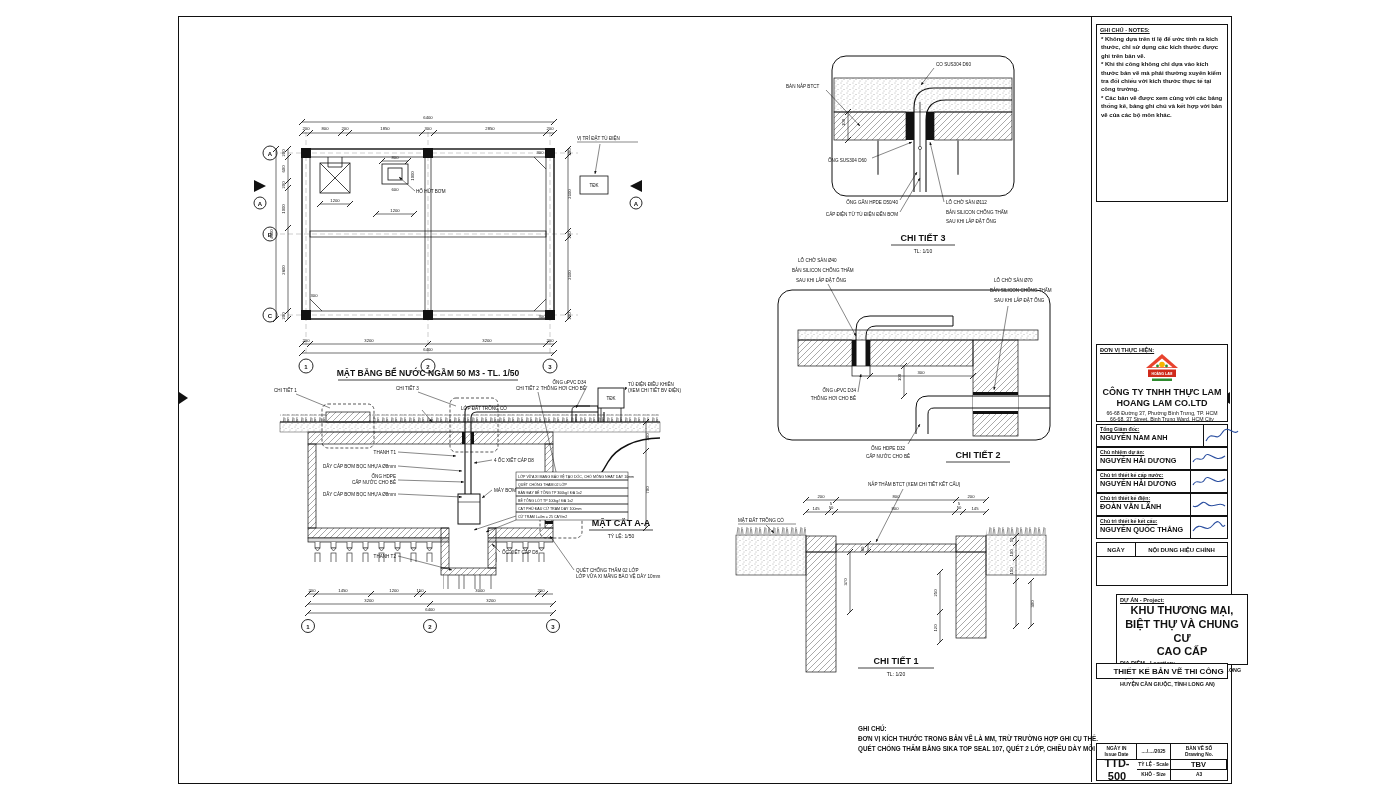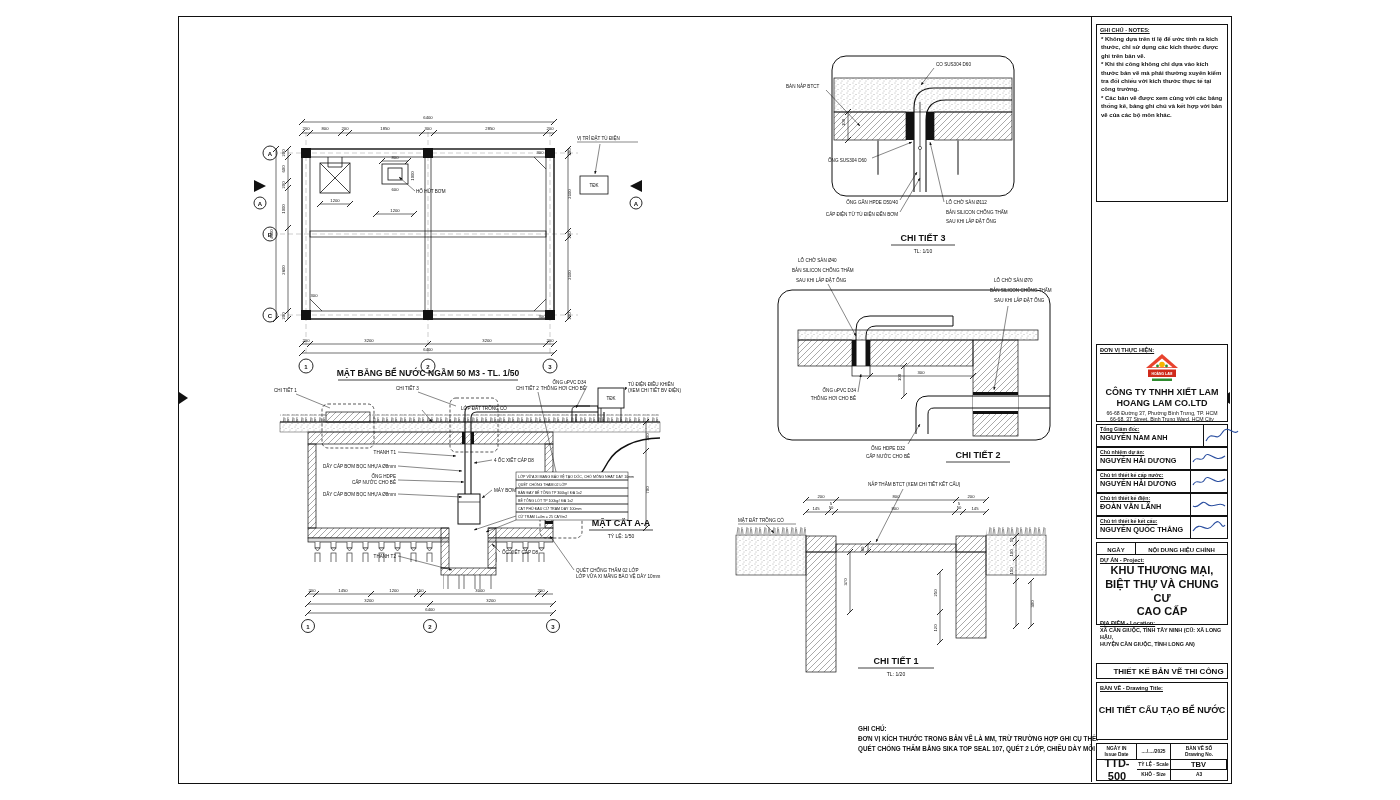--- a/index.html
+++ b/index.html
@@ -543,21 +543,21 @@
         <path d="M18,5.5 L28.5,14.2 L7.5,14.2 Z" fill="#fff"></path>
         <circle cx="18" cy="11.5" r="2.8" fill="#f7b500"></circle>
         <circle cx="13.5" cy="13" r="1.4" fill="#2e8b2e"></circle>
         <circle cx="22.5" cy="13" r="1.4" fill="#2e8b2e"></circle>
         <rect x="4" y="16.5" width="28" height="7.5" fill="#cf2a1b"></rect>
         <text x="18" y="22" text-anchor="middle" style="font-size:3.4px;font-weight:bold" fill="#fff">HOÀNG LAM</text>
         <rect x="8" y="25.5" width="20" height="2.5" fill="#2e8b2e"></rect>
       </svg>
     </div>
     <div class="exec-name">
-      <div>CÔNG TY TNHH XIẾT LAM</div>
+      <div>CÔNG TY TNHH THỰC LAM</div>
       <div>HOANG LAM CO.LTD</div>
     </div>
     <div class="exec-addr">
       <div>66-68 Đường 37, Phường Bình Trưng, TP. HCM</div>
       <div>66-68, 37 Street, Binh Trung Ward, HCM City</div>
     </div>
   </div>
 
   <div class="role-row" style="top:424px;gap:33px;">
     <div class="role-cell">
@@ -615,40 +615,36 @@
       </div>
   </div>
 
   <div class="tb-box" style="top:542px;height:44px;">
     <div class="rev-head">
       <div class="rev-c1">NGÀY</div>
       <div class="rev-c2">NỘI DUNG HIỆU CHỈNH</div>
     </div>
   </div>
 
-  <div class="tb-box" style="top:554px;height:71px;">
+  <div class="tb-box" style="top:594px;height:71px;margin-left:20px;">
     <div class="tb-label">DỰ ÁN - Project:</div>
     <div class="proj-title">
       <div>KHU THƯƠNG MẠI,</div>
       <div>BIỆT THỰ VÀ CHUNG CƯ</div>
       <div>CAO CẤP</div>
     </div>
     <div class="tb-label" style="padding-top:1px">ĐỊA ĐIỂM - Location:</div>
     <div class="proj-loc">
       <div>XÃ CẦN GIUỘC, TỈNH TÂY NINH (CŨ: XÃ LONG HẬU,</div>
       <div>HUYỆN CẦN GIUỘC, TỈNH LONG AN)</div>
     </div>
   </div>
 
   <div class="tb-box stage-bar" style="top:663px;height:16px;padding-left:13px;">THIẾT KẾ BẢN VẼ THI CÔNG</div>
 
-  <div class="tb-box" style="top:682px;height:58px;">
-    <div class="tb-label">BẢN VẼ - Drawing Title:</div>
-    <div class="dwg-title">CHI TIẾT CẤU TẠO BỂ NƯỚC</div>
-  </div>
 
   <div class="tb-box" style="top:743px;height:38px;">
     <div class="issue-grid">
       <div class="ig">
         <span>NGÀY IN</span>
         <span>Issue Date</span>
       </div>
       <div class="ig">..../..../2025</div>
       <div class="ig noR">
         <span>BẢN VẼ SỐ</span>

